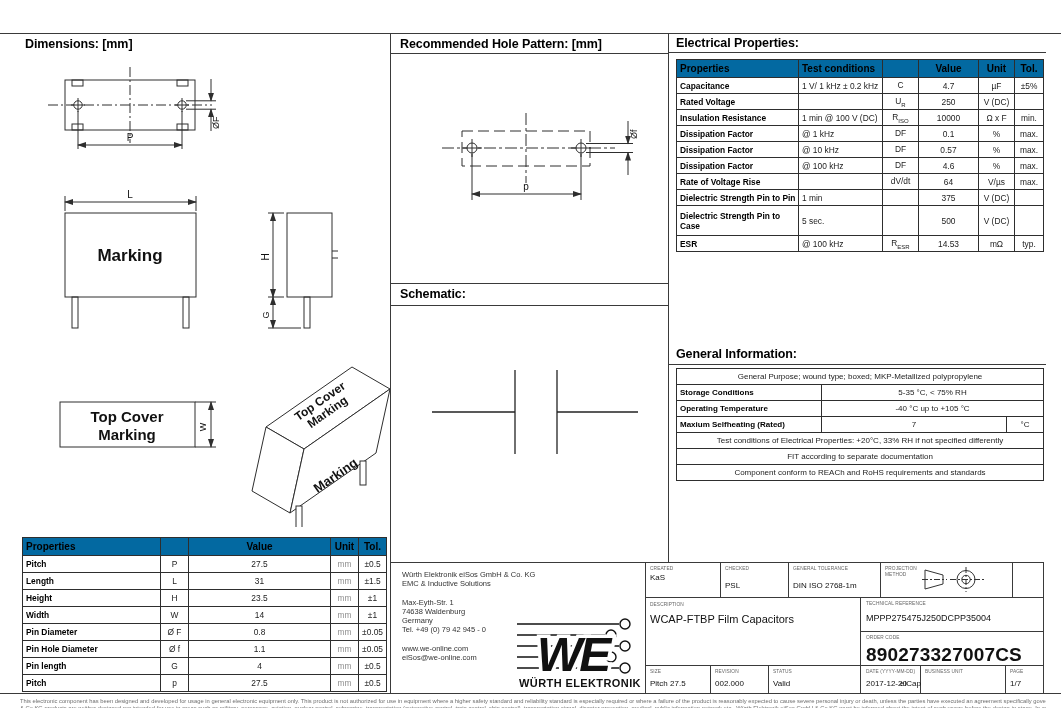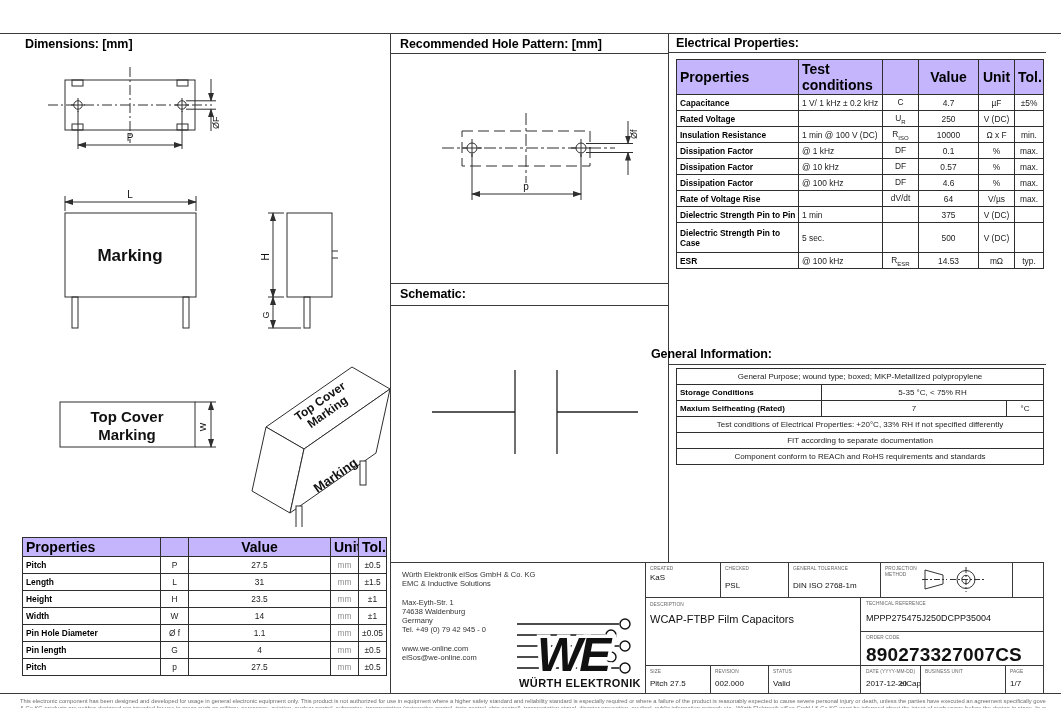--- a/index.html
+++ b/index.html
@@ -3,21 +3,21 @@
 <meta charset="utf-8">
 <style>
   html,body{margin:0;padding:0;background:#fff;}
   #sheet{position:relative;width:1061px;height:708px;background:#fff;overflow:hidden;
          font-family:"Liberation Sans","DejaVu Sans",sans-serif;color:#111;margin-top:25px;}
   .rule{position:absolute;background:#3a3a3a;}
   .sechead{position:absolute;font-weight:bold;font-size:12.5px;color:#000;letter-spacing:-0.1px;white-space:nowrap;}
   .secline{position:absolute;height:1px;background:#3a3a3a;}
   table{border-collapse:collapse;position:absolute;table-layout:fixed;}
   td,th{border:1px solid #2e2e2e;font-size:8.4px;padding:1px 3px;overflow:hidden;vertical-align:middle;color:#222;}
-  th{background:#c4b5fd;font-weight:bold;font-size:14px;text-align:left;color:#000;}
+  th{background:#0369a1;font-weight:bold;font-size:10px;text-align:left;color:#000;}
   th.c{text-align:center;}
   td.b{font-weight:bold;white-space:nowrap;color:#000;}
   td.wrapok{white-space:normal;}
   td.c{text-align:center;}
   td.t{white-space:nowrap;}
   td.gray{color:#8f8f8f;}
   .elec tr{height:16px;} .elec tr.hdr{height:18px;} .elec tr.tall{height:30px;}
   .dims tr{height:17px;} .dims tr.hdr{height:18px;}
   .gen tr{height:16px;} .gen td{font-size:8px;}
   sub{font-size:6px;}
@@ -46,21 +46,21 @@
   <div class="rule" style="left:390px;top:258px;width:278px;height:1px;"></div>
   <div class="rule" style="left:390px;top:537px;width:653px;height:1px;"></div>
 
   <div class="sechead" style="left:25px;top:12px;">Dimensions: [mm]</div>
   <div class="sechead" style="left:400px;top:12px;">Recommended Hole Pattern: [mm]</div>
   <div class="secline" style="left:391px;top:28px;width:277px;"></div>
   <div class="sechead" style="left:676px;top:11px;">Electrical Properties:</div>
   <div class="secline" style="left:669px;top:27px;width:377px;"></div>
   <div class="sechead" style="left:400px;top:262px;">Schematic:</div>
   <div class="secline" style="left:391px;top:280px;width:277px;"></div>
-  <div class="sechead" style="left:651px;top:322px;">General Information:</div>
+  <div class="sechead" style="left:676px;top:322px;">General Information:</div>
   <div class="secline" style="left:669px;top:339px;width:377px;"></div>
 
   <svg style="position:absolute;left:18px;top:30px;" width="372" height="472" viewBox="0 0 372 472">
     <defs>
       <marker id="ah1" markerWidth="9" markerHeight="6" refX="8" refY="3" orient="auto-start-reverse">
         <path d="M0,0L9,3L0,6z" fill="#2e2e2e"></path>
       </marker>
     </defs>
     <g stroke="#2e2e2e" stroke-width="1" fill="none">
 
@@ -287,20 +287,24 @@
       </colgroup>
     <tbody>
         <tr>
           <td class="c" colspan="3">General Purpose; wound type; boxed; MKP-Metallized polypropylene</td>
         </tr>
     <tr>
       <td class="b">Storage Conditions</td>
       <td class="c" colspan="2">5-35 °C, &lt; 75% RH</td>
     </tr>
     <tr>
+      <td class="b">Operating Temperature</td>
+      <td class="c" colspan="2">-40 °C up to +105 °C</td>
+    </tr>
+    <tr>
       <td class="b">Maxium Selfheating (Rated)</td>
       <td class="c">7</td>
       <td class="c">°C</td>
     </tr>
     <tr>
           <td class="c" colspan="3">Test conditions of Electrical Properties: +20°C, 33% RH if not specified differently</td>
         </tr>
     <tr>
           <td class="c" colspan="3">FIT according to separate documentation</td>
         </tr>
@@ -348,20 +352,27 @@
       <td class="c">±1</td>
     </tr>
     <tr>
       <td class="b">Width</td>
       <td class="c">W</td>
       <td class="c">14</td>
       <td class="c gray">mm</td>
       <td class="c">±1</td>
     </tr>
     <tr>
+      <td class="b">Pin Diameter</td>
+      <td class="c">Ø F</td>
+      <td class="c">0.8</td>
+      <td class="c gray">mm</td>
+      <td class="c">±0.05</td>
+    </tr>
+    <tr>
       <td class="b">Pin Hole Diameter</td>
       <td class="c">Ø f</td>
       <td class="c">1.1</td>
       <td class="c gray">mm</td>
       <td class="c">±0.05</td>
     </tr>
     <tr>
       <td class="b">Pin length</td>
       <td class="c">G</td>
       <td class="c">4</td>

